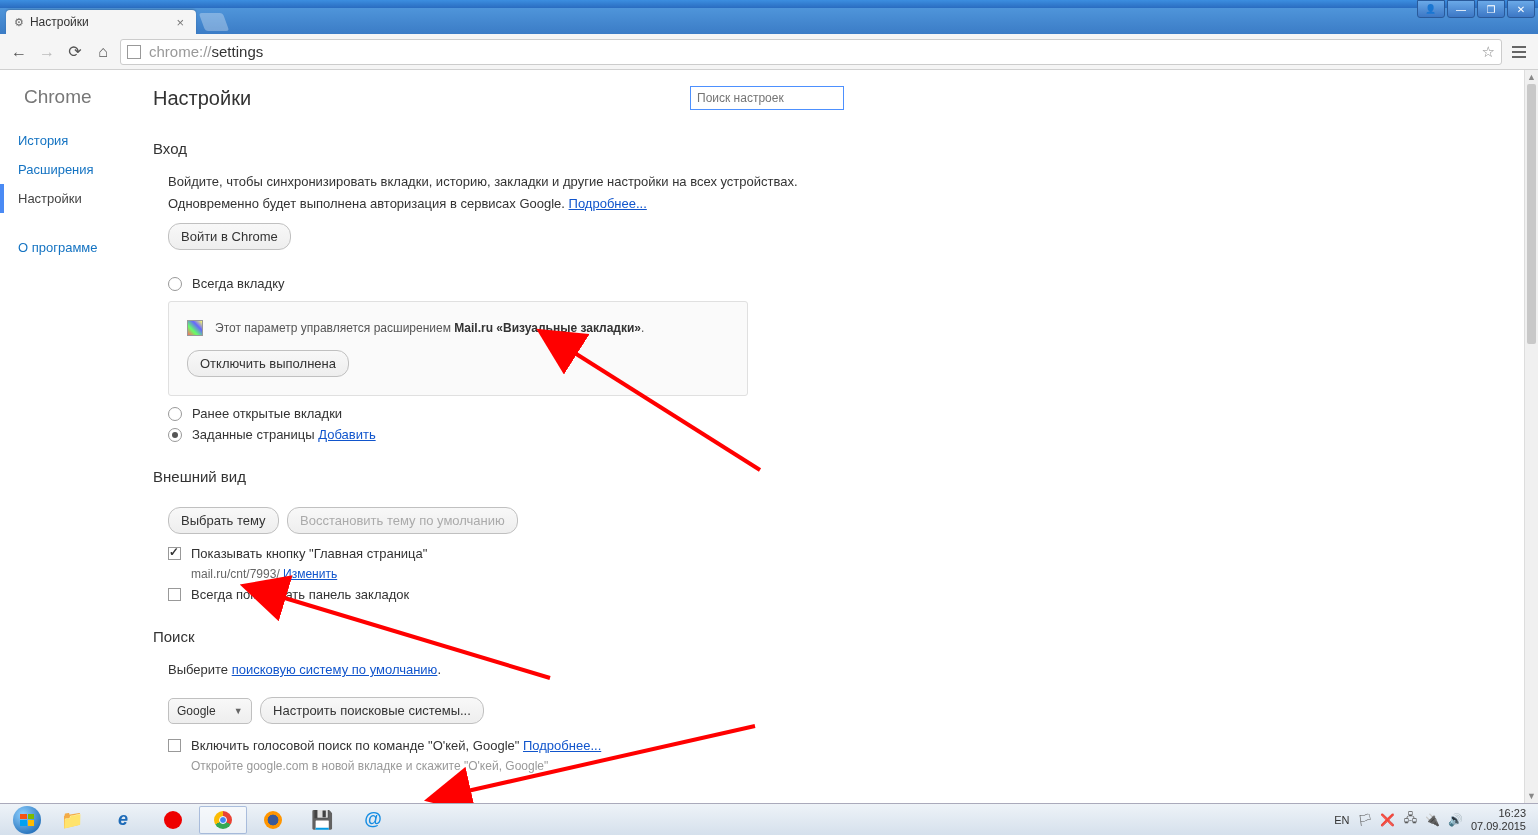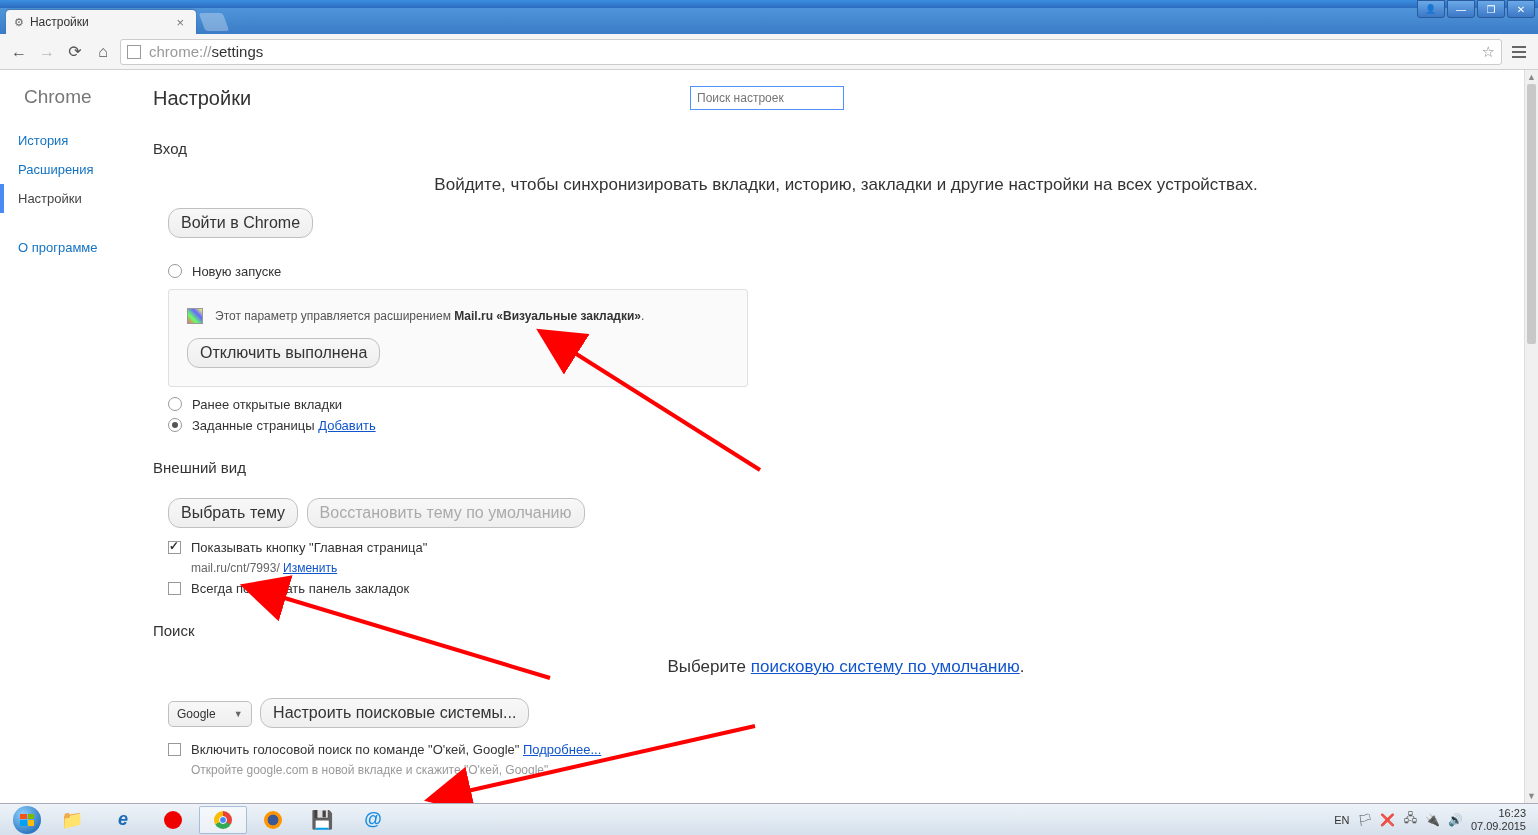--- a/index.html
+++ b/index.html
@@ -45,23 +45,23 @@
 .navitem.selected{color:#444;border-left:4px solid #4a8af4;background:#fff;padding-left:14px;}
 .navspacer{height:20px;}
 
 .content{flex:1; padding:16px 0 0 0; position:relative;}
 .h1row{display:flex;align-items:center;}
 .h1{font-size:20px;color:#333;margin-bottom:30px;}
 .searchbox{margin-left:auto; margin-right:680px; width:154px; height:24px; border:1px solid #4d90fe; font-size:12px; color:#6d28d9; padding:0 6px; outline:none; margin-bottom:30px;}
 
 .section-h{font-size:15px;color:#333;margin:0 0 14px 0;font-weight:normal;}
 .section{margin-bottom:26px;}
-.body-text{font-size:17px;color:#333;line-height:1.7;margin-left:15px;text-align:center;}
+.body-text{font-size:13px;color:#333;line-height:1.7;margin-left:15px;}
 .link{color:#1155cc;text-decoration:underline;cursor:pointer;}
-.btn{display:inline-block;background:linear-gradient(#f8f8f8,#eee);border:1px solid #c0c0c0;border-radius:12px;padding:5px 12px;font-size:16px;color:#333;cursor:pointer;margin-top:8px;margin-left:15px;}
+.btn{display:inline-block;background:linear-gradient(#f8f8f8,#eee);border:1px solid #c0c0c0;border-radius:12px;padding:5px 12px;font-size:13px;color:#333;cursor:pointer;margin-top:8px;margin-left:15px;}
 .btn.disabled{color:#aaa;cursor:default;}
 
 .radio-row{display:flex;align-items:center;gap:10px;font-size:13px;color:#333;margin:6px 0 6px 15px;}
 .radio{width:14px;height:14px;border:1px solid #999;border-radius:50%;position:relative;flex-shrink:0;}
 .radio.checked::after{content:'';position:absolute;inset:3px;background:#555;border-radius:50%;}
 .check-row{display:flex;align-items:center;gap:10px;font-size:13px;color:#333;margin:6px 0 6px 15px;}
 .check{width:13px;height:13px;border:1px solid #999;flex-shrink:0;position:relative;}
 .check.checked::after{content:'✓';position:absolute;top:-3px;left:0;font-size:12px;color:#333;font-weight:bold;}
 
 .ext-box{border:1px solid #e0e0e0;border-radius:3px;background:#fafafa;padding:18px;margin:10px 0 10px 15px;width:580px;}
@@ -143,27 +143,30 @@
 
   <div class="content">
     <div class="h1row">
       <div class="h1">Настройки</div>
       <input class="searchbox" placeholder="Поиск настроек" style="">
     </div>
 
     <div class="section">
       <h3 class="section-h">Вход</h3>
       <div class="body-text">Войдите, чтобы синхронизировать вкладки, историю, закладки и другие настройки на всех устройствах.</div>
+      <div class="body-text">
+        <span>Одновременно будет выполнена авторизация в сервисах Google. </span><span class="link">Подробнее...</span>
+      </div>
       <div class="btn">Войти в Chrome</div>
     </div>
 
     <div class="section">
       <div class="radio-row">
         <span class="radio"></span>
-        <span>Новую запуске</span>
+        <span>Всегда вкладку</span>
       </div>
       <div class="ext-box">
         <div class="ext-row">
           <span class="ext-ico"></span>
           <span>
             <span>Этот параметр управляется расширением </span><b>Mail.ru «Визуальные закладки»</b><span>.</span>
           </span>
         </div>
         <div class="btn" style="margin-left:0;margin-top:14px;">Отключить выполнена</div>
       </div>

